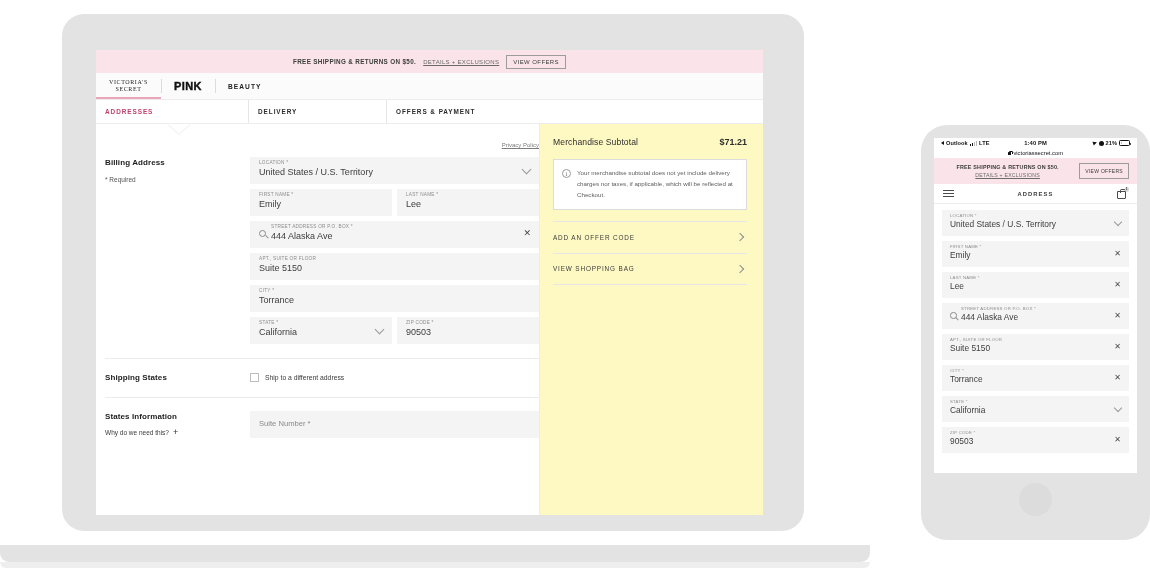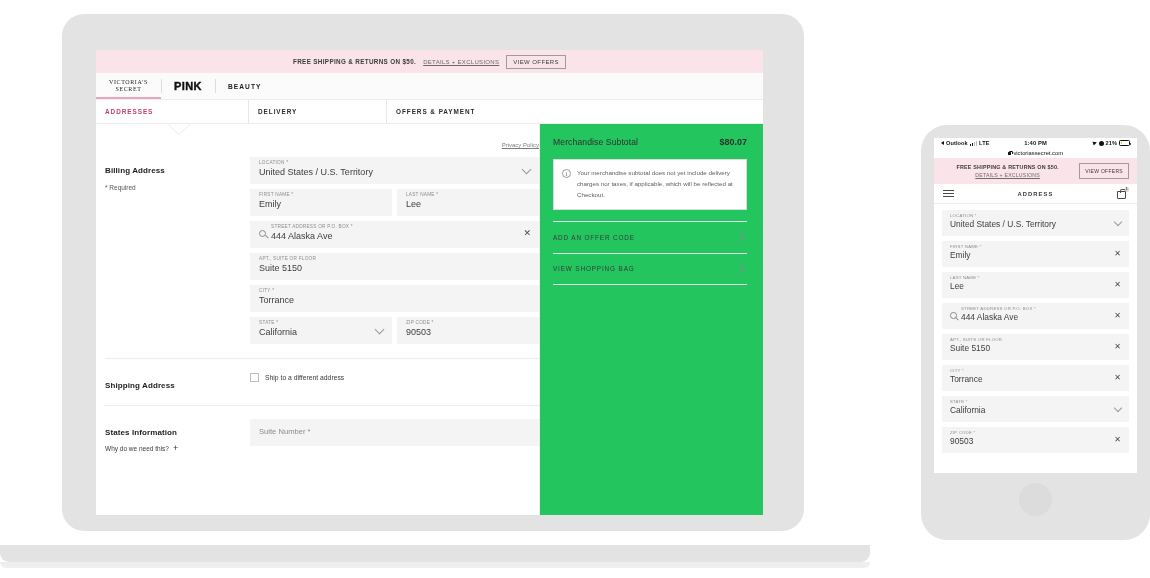--- a/index.html
+++ b/index.html
@@ -93,24 +93,24 @@
     border-left: 11px solid transparent; border-right: 11px solid transparent;
     border-top: 10px solid #ffffff;
     filter: drop-shadow(0 1px 0 #ececec);
     z-index: 3;
   }
 
   
   .checkout-body { display: flex; height: 391px; }
   .col-left { width: 443px; padding: 33px 0 0 9px; position: relative; }
   .col-divider { width: 1px; background: #ececec; }
-  .col-right { flex: 1; background: #22c55e; padding: 13px 16px 0 13px; }
+  .col-right { flex: 1; background: #fef9c3; padding: 13px 16px 0 13px; }
 
   .section-row { display: flex; }
-  .section-label-col { width: 145px; padding-top: 1px; margin-top: 8px; }
+  .section-label-col { width: 145px; padding-top: 1px; }
   .section-title { font-size: 8px; font-weight: bold; color: #1d1d1d; letter-spacing: .1px; }
   .section-sub { font-size: 6.5px; color: #555; margin-top: 9px; }
   .section-sub2 { font-size: 6.5px; color: #3a3a3a; margin-top: 8px; display:flex; align-items:center; gap:4px;}
   .plus-icon { font-size: 9px; color:#333; line-height: 0.7; }
 
   .fields-col { width: 289px; position: relative; }
   .privacy-link {
     position: absolute; right: 0; top: -15px; font-size: 6px; color: #7d7d7d;
     text-decoration: underline; text-underline-offset: 1px; cursor: pointer;
   }
@@ -368,21 +368,21 @@
                   <div class="field-value">90503</div>
                 </div>
               </div>
             </div>
           </div>
 
           <div class="hr" style="margin-top:9px;"></div>
 
           <div class="section-row" style="margin-top:13px;">
             <div class="section-label-col">
-              <div class="section-title">Shipping Address</div>
+              <div class="section-title">Shipping States</div>
             </div>
             <div class="fields-col">
               <div class="checkbox-row">
                 <span class="checkbox"></span>
                 <span class="checkbox-label">Ship to a different address</span>
               </div>
             </div>
           </div>
 
           <div class="hr" style="margin-top:15px;"></div>
@@ -402,21 +402,21 @@
             </div>
           </div>
 
         </div>
 
         <div class="col-divider"></div>
 
         <div class="col-right">
           <div class="sum-head">
             <span class="sum-title">Merchandise Subtotal</span>
-            <span class="sum-amount">$80.07</span>
+            <span class="sum-amount">$71.21</span>
           </div>
 
           <div class="notice">
             <span class="info-ico">i</span>
             <span class="notice-text">Your merchandise subtotal does not yet include delivery charges nor taxes, if applicable, which will be reflected at Checkout.</span>
           </div>
 
           <div class="sum-spacer"></div>
 
           <div class="sum-row">

